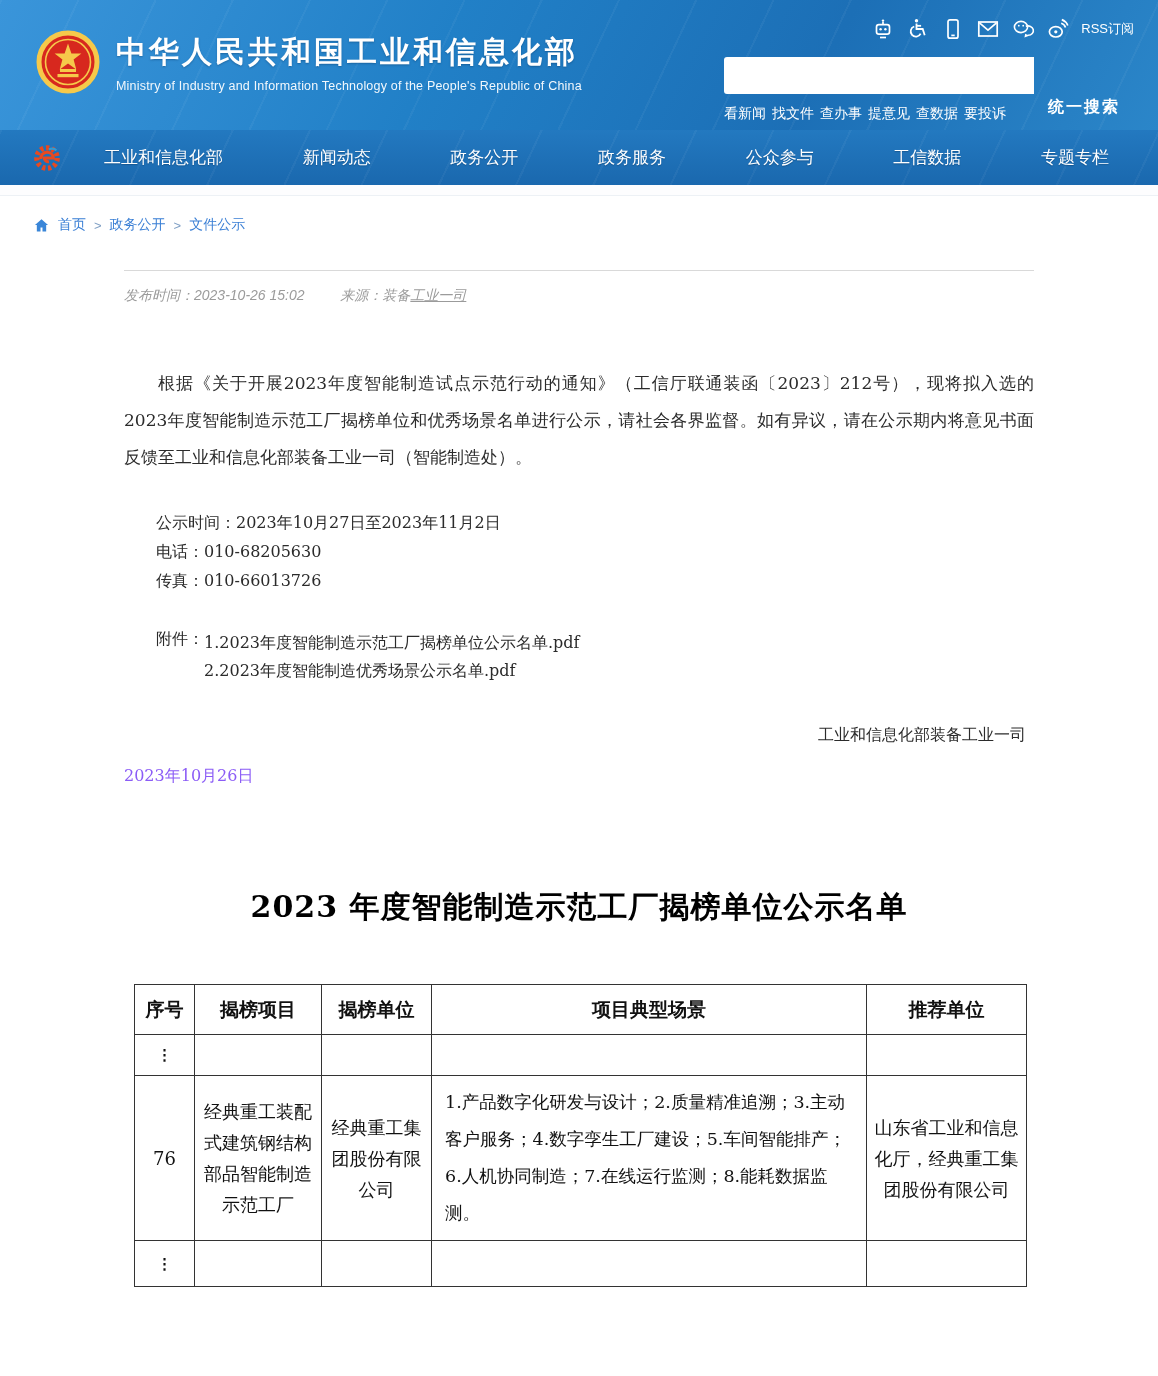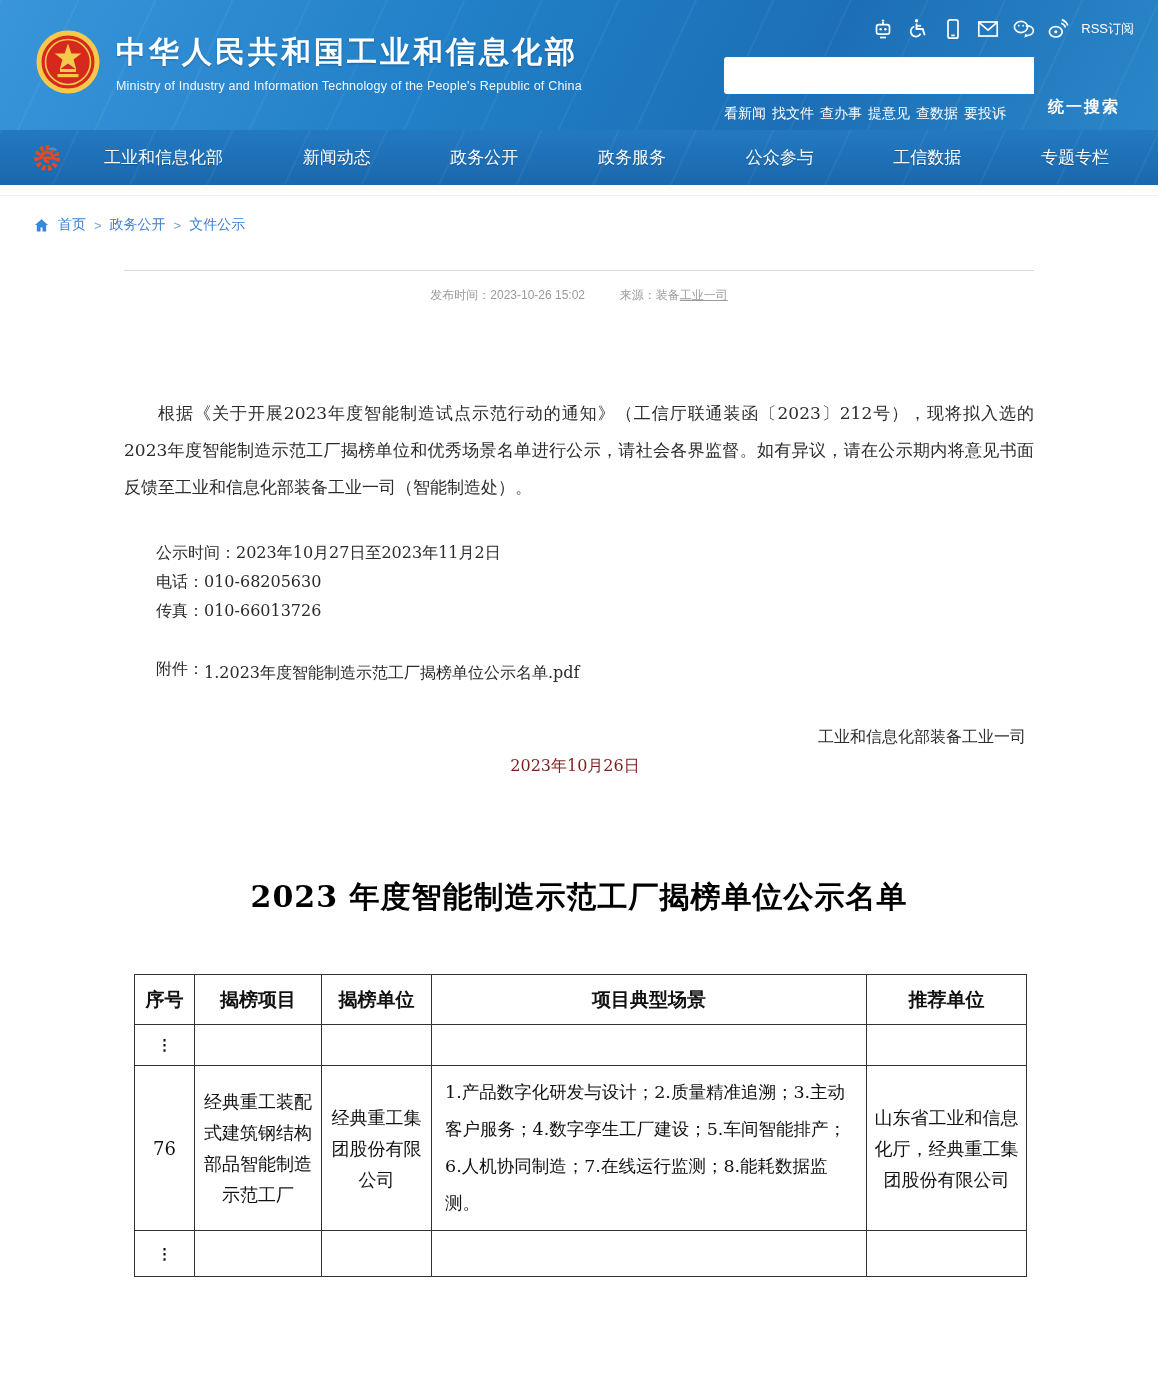--- a/index.html
+++ b/index.html
@@ -65,34 +65,34 @@
   .breadcrumb .home-icon { width:17px; height:17px; }
   .breadcrumb a { color:#3a7fd5; text-decoration:none; cursor:pointer; }
   .breadcrumb .sep { color:#7f9fc4; font-size:13px; }
   
   .article { width:910px; margin:0 auto; }
   .article-title {
     margin-top:46px; text-align:center; font-size:22px; font-weight:bold;
     color:#1a1a1a; letter-spacing:.5px;
   }
   .title-rule { border:none; border-top:1px solid #d9d9d9; margin-top:26px; }
-  .article-meta { text-align:center; margin-top:16px; font-size:12px; color:#9b9b9b; }
+  .article-meta { margin-top:16px; font-size:14px; color:#9b9b9b;font-style:italic; }
   .article-meta .src-link { text-decoration:underline; cursor:pointer; color:#9b9b9b; }
   .serif { font-family:"DejaVu Serif","Liberation Serif",serif; }
   .article-body {
-    margin-top:91px; font-size:17px; line-height:37px; color:#2b2b2b;
+    margin-top:60px; font-size:17px; line-height:37px; color:#2b2b2b;
     text-indent:2em; text-align:justify;
   }
   .info-lines { margin-top:32px; font-size:16px; color:#2b2b2b; }
   .info-lines div { padding-left:2em; line-height:29px; }
   .attach-block { margin-top:34px; font-size:16px; color:#2b2b2b; padding-left:2em; display:flex; }
   .attach-label { white-space:nowrap; }
   .attach-list a { display:block; color:#2b2b2b; text-decoration:none; line-height:28px; cursor:pointer; }
   .signature { margin-top:40px; text-align:right; font-size:16px; color:#2b2b2b; padding-right:8px; }
-  .sign-date { margin-top:8px; text-align:center; font-size:16px; color:#7f1d1d; padding-right:8px; }
+  .sign-date { margin-top:20px; text-align:left; font-size:16px; color:#8b5cf6; padding-right:8px; }
   
   .list-heading {
     margin-top:100px; text-align:center; font-size:30px; font-weight:bold;
     color:#000; letter-spacing:1px;
   }
   table.notice-table {
     border-collapse:collapse; margin:56px 0 0 10px;
     table-layout:fixed; width:892px; color:#111;
   }
   .notice-table th, .notice-table td { border:1.5px solid #333; }
@@ -235,20 +235,21 @@
   <div class="info-lines serif">
     <div>公示时间：2023年10月27日至2023年11月2日</div>
     <div>电话：010-68205630</div>
     <div>传真：010-66013726</div>
   </div>
 
   <div class="attach-block serif">
     <span class="attach-label">附件：</span>
     <span class="attach-list">
       <a>1.2023年度智能制造示范工厂揭榜单位公示名单.pdf</a>
+      <a>2.2023年度智能制造优秀场景公示名单.pdf</a>
     </span>
   </div>
 
   <div class="signature serif">工业和信息化部装备工业一司</div>
   <div class="sign-date serif">2023年10月26日</div>
 
   <h2 class="list-heading serif">2023 年度智能制造示范工厂揭榜单位公示名单</h2>
 
   <table class="notice-table serif">
     <colgroup>

